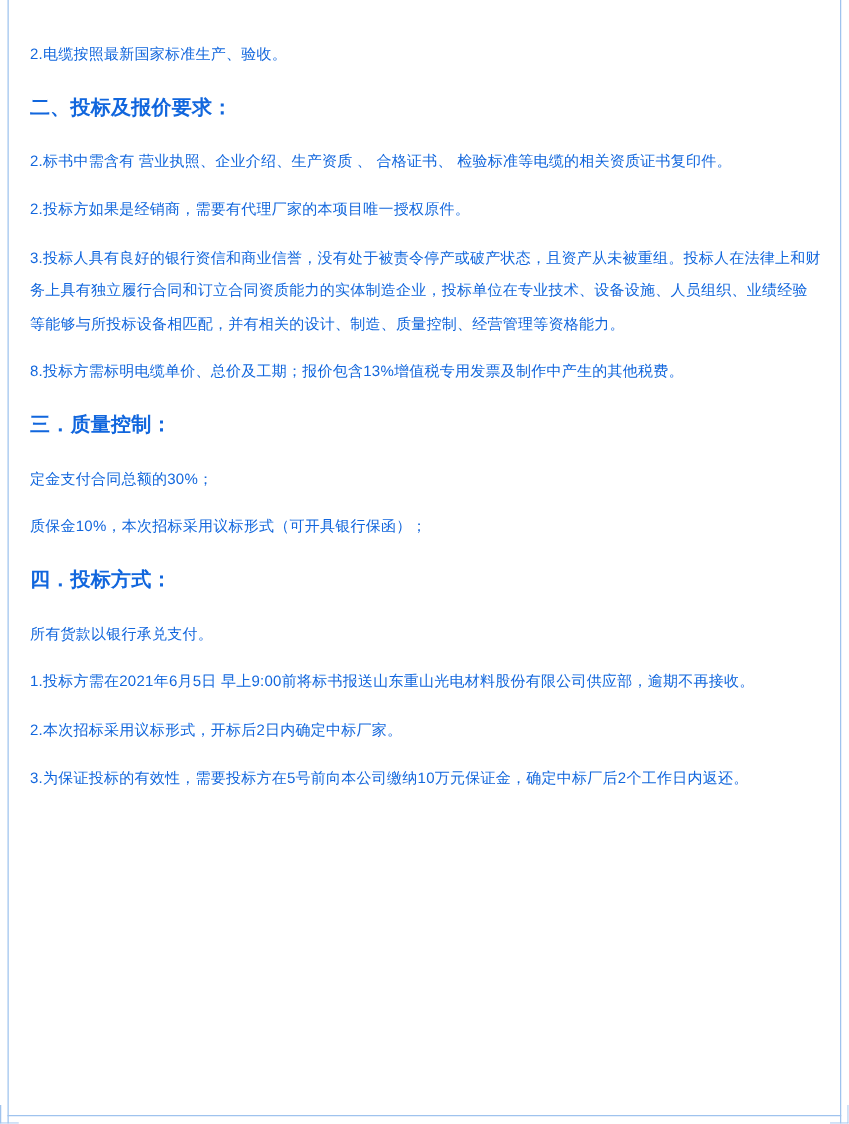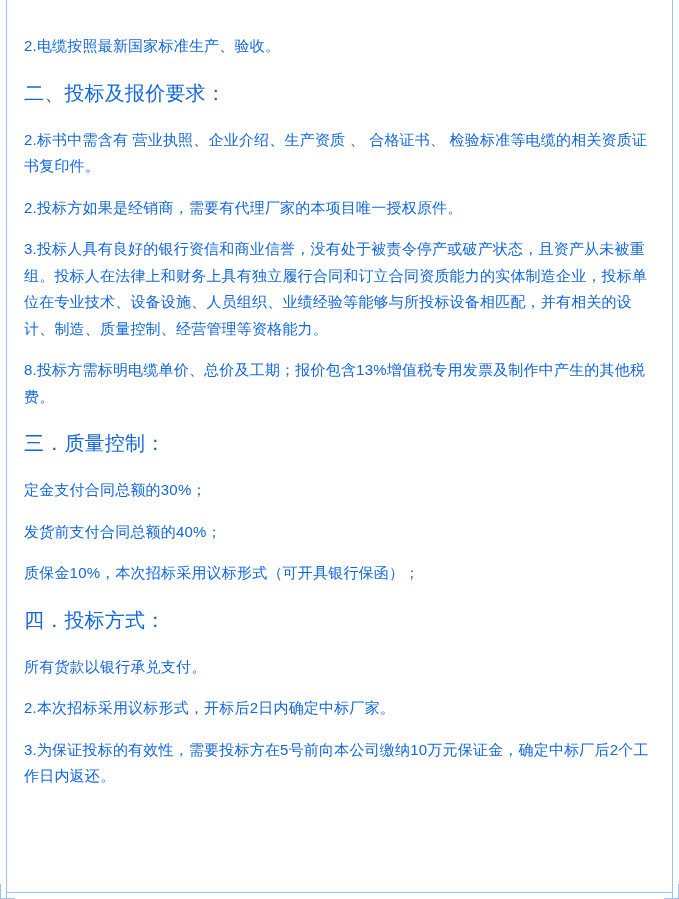--- a/index.html
+++ b/index.html
@@ -64,29 +64,29 @@
     border-bottom: 1px solid #9fc3ee;
   }
   .content {
     position: absolute;
     left: 24px;
     top: 18px;
     width: 634px;
   }
   .line {
     color: #1166dd;
-    font-size: 15px;
+    font-size: 12px;
     line-height: 26.5px;
     letter-spacing: 0.2px;
     white-space: pre-wrap;
     word-break: break-all;
   }
   .heading {
-    font-weight: normal;
-    font-size: 20px;
+    font-weight: bold;
+    font-size: 16px;
     line-height: 27px;
   }
 </style>
 </head>
 <body>
 
 <div class="page">
   <div class="frame-left"></div>
   <div class="frame-right"></div>
   <div class="frame-bottom"></div>
@@ -96,21 +96,21 @@
   <div class="content">
 
     <p class="line">2.电缆按照最新国家标准生产、验收。</p>
     <p class="line heading">二、投标及报价要求：</p>
     <p class="line">2.标书中需含有 营业执照、企业介绍、生产资质 、 合格证书、 检验标准等电缆的相关资质证书复印件。</p>
     <p class="line">2.投标方如果是经销商，需要有代理厂家的本项目唯一授权原件。</p>
     <p class="line">3.投标人具有良好的银行资信和商业信誉，没有处于被责令停产或破产状态，且资产从未被重组。投标人在法律上和财务上具有独立履行合同和订立合同资质能力的实体制造企业，投标单位在专业技术、设备设施、人员组织、业绩经验等能够与所投标设备相匹配，并有相关的设计、制造、质量控制、经营管理等资格能力。</p>
     <p class="line">8.投标方需标明电缆单价、总价及工期；报价包含13%增值税专用发票及制作中产生的其他税费。</p>
     <p class="line heading">三．质量控制：</p>
     <p class="line">定金支付合同总额的30%；</p>
-    <p class="line">发货前支付合同总额的40%；</p>
     <p class="line">质保金10%，本次招标采用议标形式（可开具银行保函）；</p>
     <p class="line heading">四．投标方式：</p>
     <p class="line">所有货款以银行承兑支付。</p>
+    <p class="line">1.投标方需在2021年6月5日 早上9:00前将标书报送山东重山光电材料股份有限公司供应部，逾期不再接收。</p>
     <p class="line">2.本次招标采用议标形式，开标后2日内确定中标厂家。</p>
     <p class="line">3.为保证投标的有效性，需要投标方在5号前向本公司缴纳10万元保证金，确定中标厂后2个工作日内返还。</p>
 
   </div>
 </div>
 
 </body></html>

